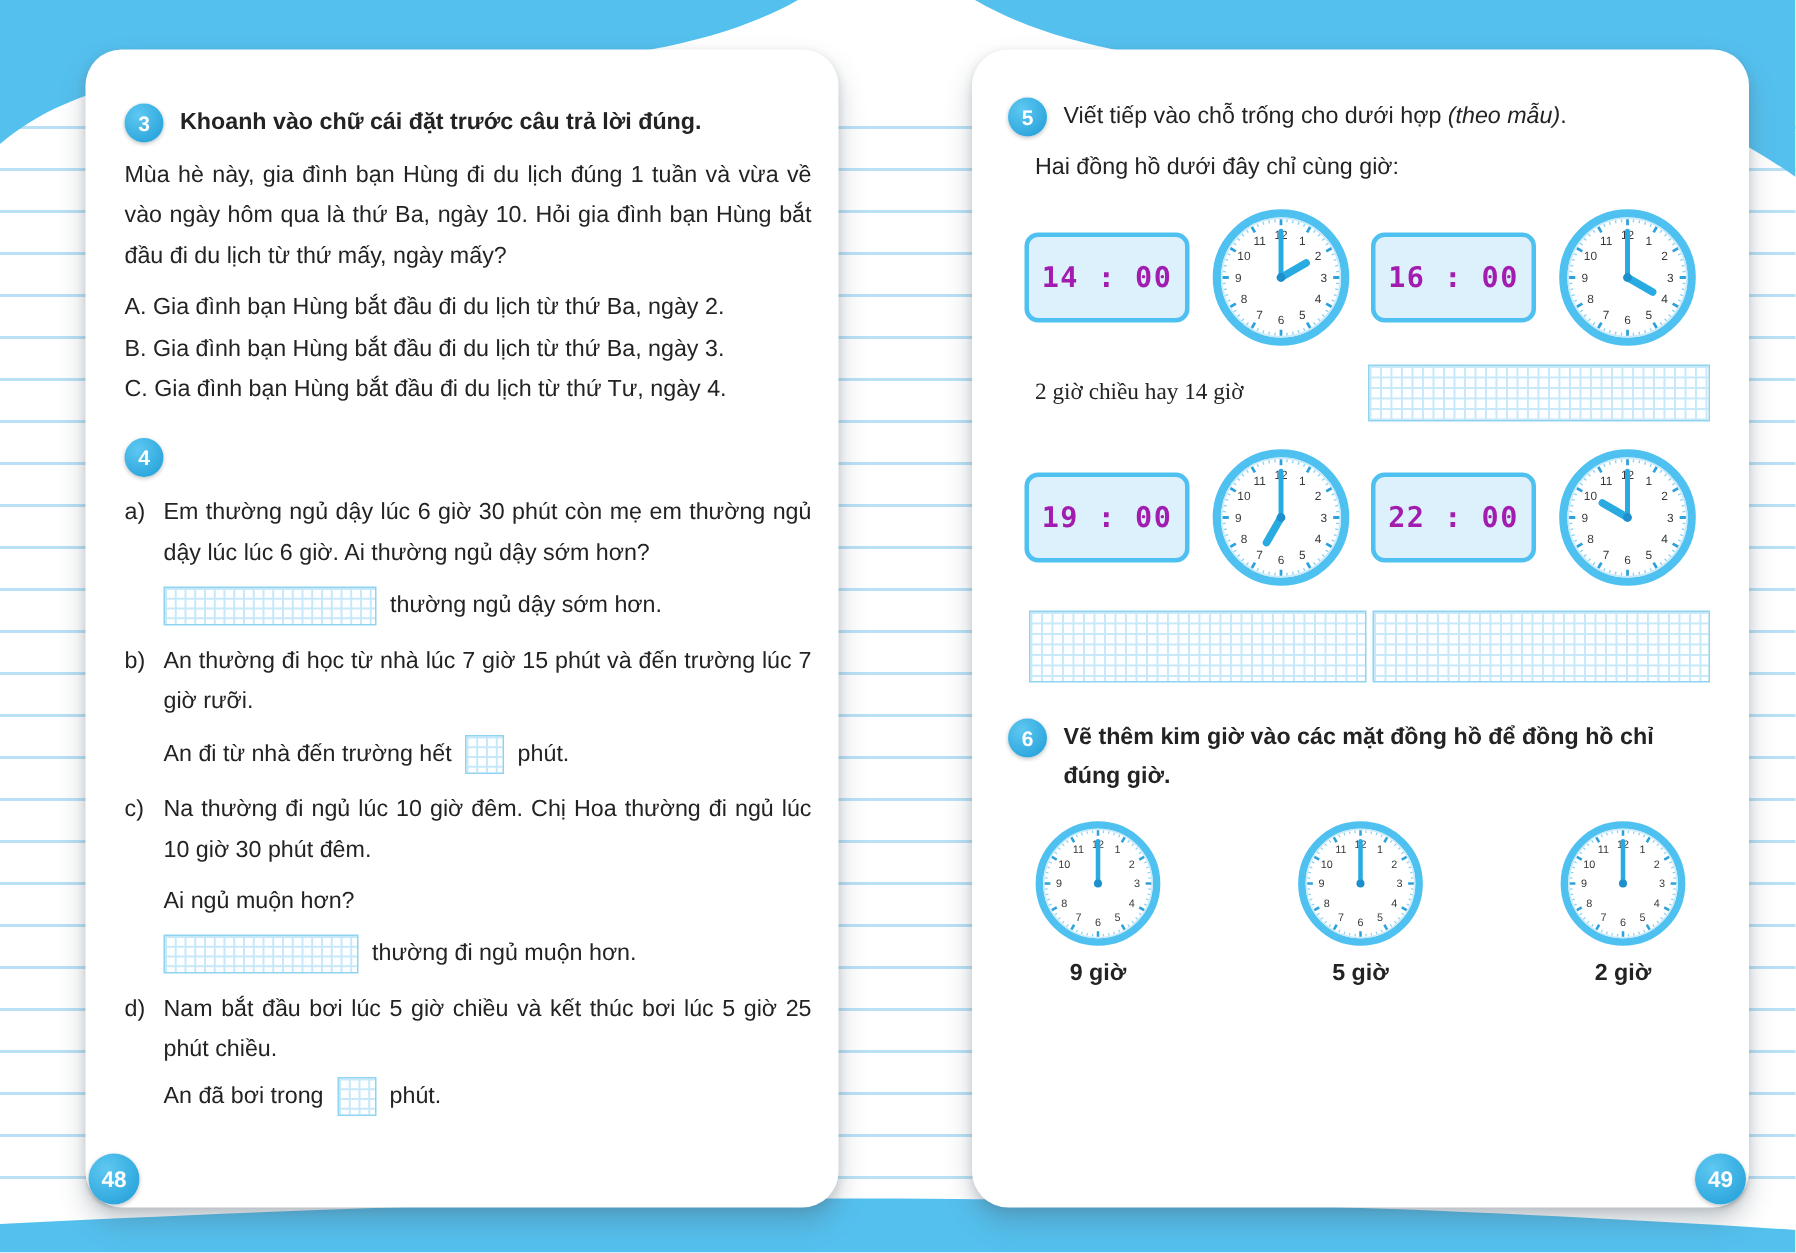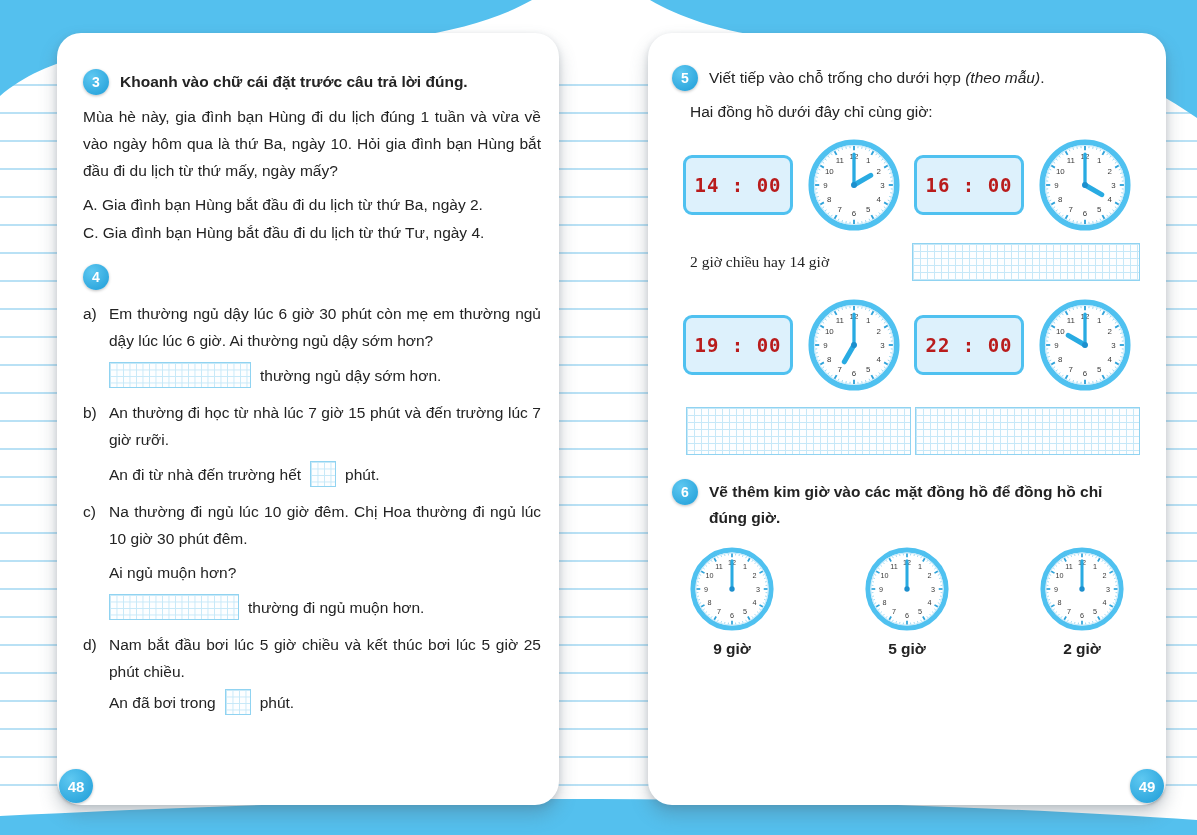--- a/index.html
+++ b/index.html
@@ -38,42 +38,42 @@
   .ex-title.regular { font-weight: normal; }
   .ex-title .it { font-style: italic; }
 
   .body-text { font-size: 15.5px; line-height: 27px; text-align: justify; }
   .options { margin-top: 7px; }
   .option { font-size: 15.5px; line-height: 27.5px; }
 
   .item { display: flex; gap: 7px; margin-top: 10px; }
   .item-label { font-size: 15.5px; line-height: 27px; flex: 0 0 19px; }
   .item-body { flex: 1; }
-  .answer-line { display: flex; align-items: flex-start; gap: 9px; margin-top: 8px; font-size: 15.5px; line-height: 27px; }
+  .answer-line { display: flex; align-items: flex-end; gap: 9px; margin-top: 8px; font-size: 15.5px; line-height: 27px; }
 
   .grid-box {
     display: inline-block; border: 1.5px solid #90d3f1; background-color: #fdfeff;
     background-image: linear-gradient(#c6e8f8 1px, transparent 1px),
                       linear-gradient(90deg, #c6e8f8 1px, transparent 1px);
     background-size: 6.5px 6.5px;
   }
   .gb-a { width: 142px; height: 26px; }
   .gb-c { width: 130px; height: 26px; }
   .gb-small { width: 26px; height: 26px; }
   .answer-wide { width: 228px; height: 38px; background-size: 7px 7px; }
   .answer-tall { width: 225px; height: 48px; background-size: 7px 7px; }
 
   .sub { font-size: 15.5px; line-height: 26px; margin-top: 8px; margin-left: 18px; }
 
   .clock-row { display: flex; justify-content: space-between; margin-top: 14px; padding: 0 4px; }
   .clock-pair { display: flex; align-items: center; gap: 15px; width: 232px; justify-content: center; }
   .digital {
     border: 3px solid #4FC1F0; background: #ddf1fc; border-radius: 9px; padding: 16px 8px;
     font-family: "DejaVu Sans Mono", monospace; font-weight: bold; font-size: 19px;
-    color: #b91c1c; letter-spacing: 1px; white-space: nowrap;
+    color: #a21caf; letter-spacing: 1px; white-space: nowrap;
   }
   .caption-row { display: flex; justify-content: space-between; align-items: center; margin-top: 12px; padding-left: 18px; padding-right: 2px; font-family: Liberation Serif, serif; }
   .caption { font-size: 15.5px; }
   .grids-row { display: flex; justify-content: space-between; margin-top: 16px; padding-left: 14px; padding-right: 2px; }
 
   .ex6-head { margin-top: 24px; }
   .clocks3 { display: flex; justify-content: space-between; margin-top: 16px; padding: 0 18px; }
   .clock-col { display: flex; flex-direction: column; align-items: center; gap: 9px; }
   .clock-label { font-size: 15.5px; font-weight: bold; }
 
@@ -104,20 +104,21 @@
 
   <div class="page page-left">
 
     <div class="ex-header">
       <div class="badge">3</div>
       <div class="ex-title">Khoanh vào chữ cái đặt trước câu trả lời đúng.</div>
     </div>
     <p class="body-text" style="margin-top:8px">Mùa hè này, gia đình bạn Hùng đi du lịch đúng 1 tuần và vừa về vào ngày hôm qua là thứ Ba, ngày 10. Hỏi gia đình bạn Hùng bắt đầu đi du lịch từ thứ mấy, ngày mấy?</p>
     <div class="options">
       <div class="option">A. Gia đình bạn Hùng bắt đầu đi du lịch từ thứ Ba, ngày 2.</div>
+      <div class="option">B. Gia đình bạn Hùng bắt đầu đi du lịch từ thứ Ba, ngày 3.</div>
       <div class="option">C. Gia đình bạn Hùng bắt đầu đi du lịch từ thứ Tư, ngày 4.</div>
     </div>
 
     <div class="ex-header" style="margin-top:18px">
       <div class="badge">4</div>
     </div>
 
     <div class="item">
       <span class="item-label">a)</span>
       <div class="item-body">

